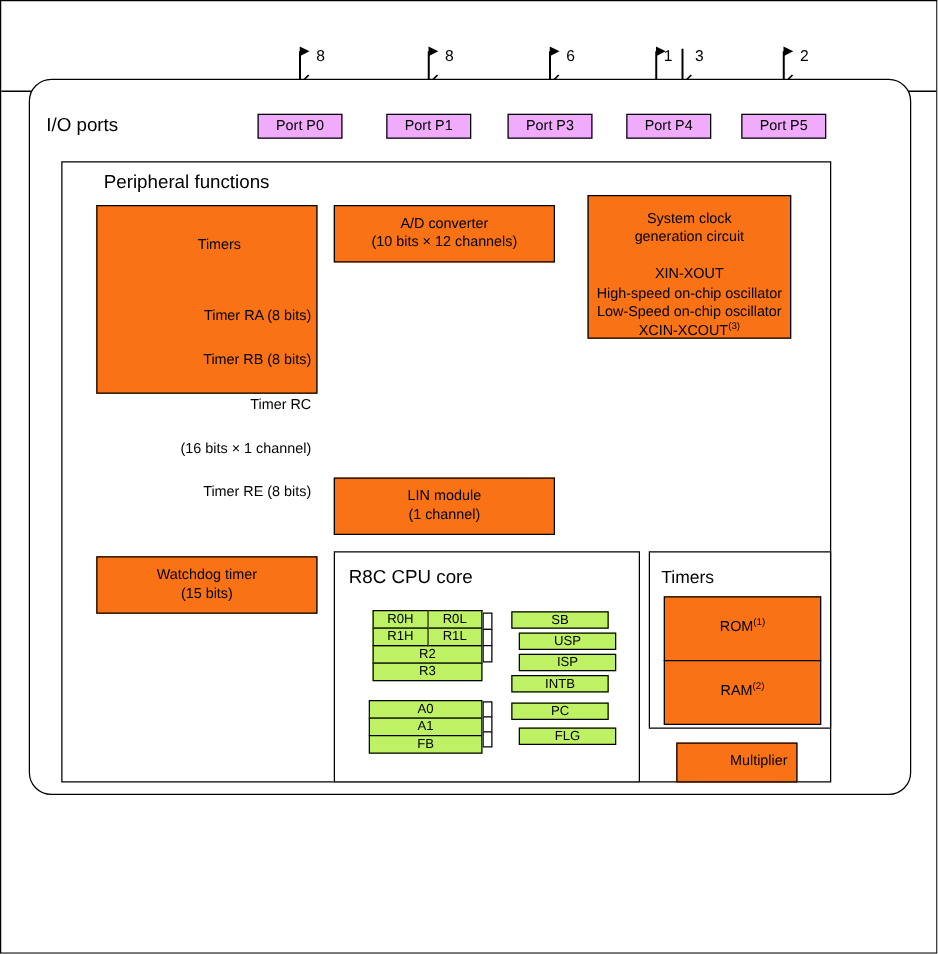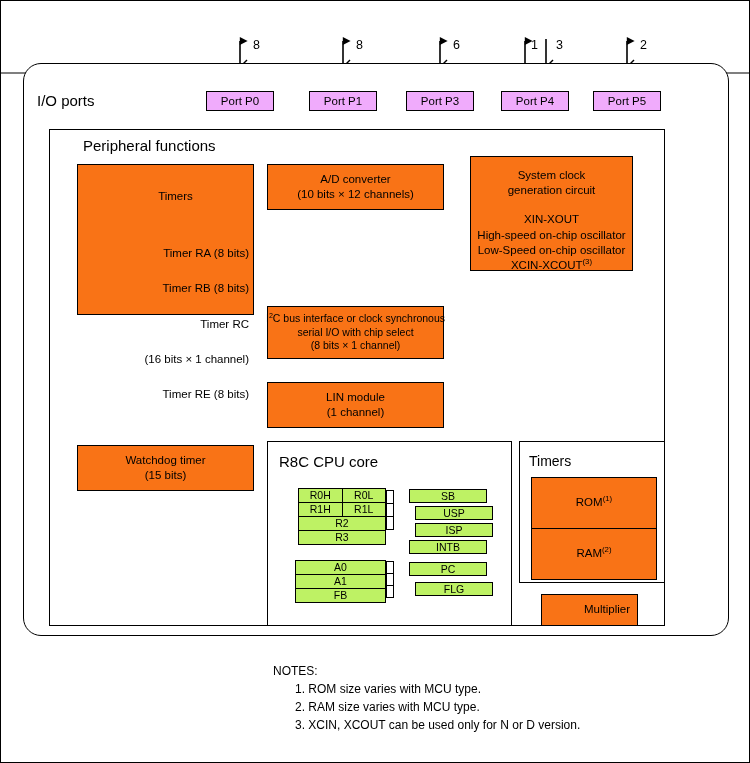--- a/index.html
+++ b/index.html
@@ -194,25 +194,20 @@
     <span class="ln" style="white-space:pre;">  (16 bits × 1 channel)</span>
     <span class="ln">Timer RE (8 bits)</span>
   </div>
 
   <div class="abs block" style="left:266px; top:163px; width:177px; height:46px;">
     <span class="ln">A/D converter</span>
     <span class="ln">(10 bits × 12 channels)</span>
   </div>
 
 
-  <div class="abs block" style="left:266px; top:305px; width:177px; height:53px; font-size:10.5px;">
-    <span class="ln"><span>I</span><sup>2</sup><span>C bus interface or clock synchronous</span></span>
-    <span class="ln">serial I/O with chip select</span>
-    <span class="ln">(8 bits × 1 channel)</span>
-  </div>
 
   <div class="abs block" style="left:266px; top:381px; width:177px; height:46px;">
     <span class="ln">LIN module</span>
     <span class="ln">(1 channel)</span>
   </div>
 
   <div class="abs block" style="left:469px; top:155px; width:163px; height:115px; justify-content:flex-start; padding-top:11px;">
     <span class="ln">System clock</span>
     <span class="ln">generation circuit</span>
     <span class="ln" style="margin-top:14px;">XIN-XOUT</span>
@@ -272,20 +267,14 @@
     </div>
     <div class="block" style="width:116px; height:46px; margin-top:-1px;">
       <span class="ln"><span>RAM</span><sup>(2)</sup></span>
     </div>
   </div>
 
   <div class="abs block" style="left:540px; top:593px; width:97px; height:32px;padding-left:39px;">
     <span class="ln">Multiplier</span>
   </div>
 
-  <div class="notes" style="left:272px; top:661px;">
-    <div>NOTES:</div>
-    <div class="note-item">1. ROM size varies with MCU type.</div>
-    <div class="note-item">2. RAM size varies with MCU type.</div>
-    <div class="note-item">3. XCIN, XCOUT can be used only for N or D version.</div>
-  </div>
 
 </div>
 
 </body></html>

